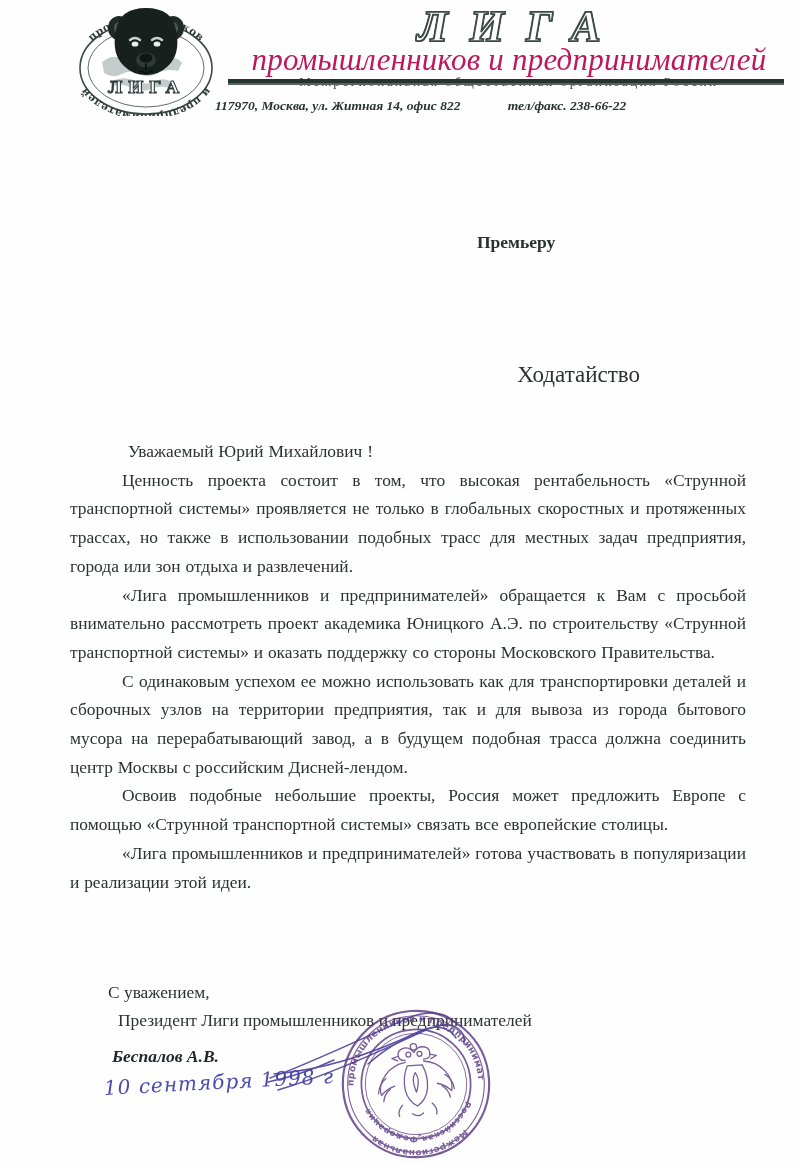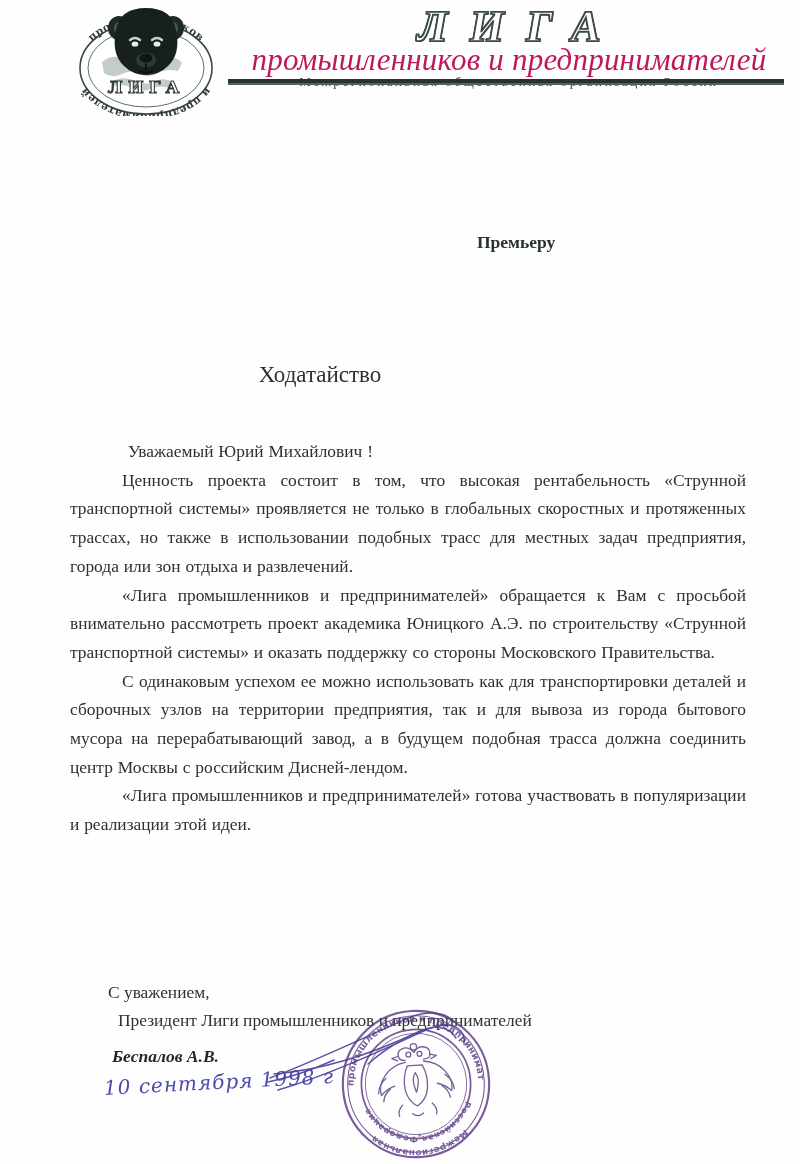--- a/index.html
+++ b/index.html
@@ -118,21 +118,21 @@
     white-space: nowrap;
   }
   .addressee div:nth-child(3) { padding-left: 6px; }
 
   
   .doc-title {
     position: absolute;
     left: 0;
     top: 360px;
     width: 640px;
-    text-align: center;
+    text-align: right;
     font-size: 23px;
     line-height: 30px;
     color: #2b322f;
   }
 
   
   .body-text {
     position: absolute;
     left: 70px;
     top: 437px;
@@ -251,33 +251,38 @@
     </div>
 
     <div class="masthead">
       <div class="liga-word">ЛИГА</div>
       <div class="liga-sub">промышленников и предпринимателей</div>
       <div class="liga-org">Межрегиональная общественная организация  России</div>
     </div>
 
     <div class="rule-thick"></div>
 
+    <div class="contact-row">
+      <span>117970, Москва, ул. Житная 14, офис 822</span>
+      <span class="contact-phone">тел/факс. 238-66-22</span>
+    </div>
   </div>
 
   <div class="addressee">
     <div>Премьеру</div>
   </div>
 
   <div class="doc-title">Ходатайство</div>
 
   <div class="body-text">
     <p class="greet">Уважаемый  Юрий Михайлович !</p>
     <p>Ценность   проекта состоит в том, что  высокая рентабельность «Струнной транспортной системы» проявляется не только в глобальных скоростных и протяженных трассах, но также в использовании подобных трасс для  местных задач  предприятия, города или зон отдыха и развлечений.</p>
     <p>«Лига промышленников и предпринимателей» обращается к Вам с просьбой  внимательно рассмотреть проект  академика Юницкого А.Э.  по строительству  «Струнной транспортной системы» и оказать  поддержку со стороны Московского Правительства.</p>
     <p>С одинаковым успехом   ее можно использовать  как для транспортировки деталей и сборочных узлов на территории предприятия, так и для вывоза из города бытового мусора на перерабатывающий  завод, а в будущем подобная трасса должна соединить    центр Москвы с российским Дисней-лендом.</p>
+    <p>Освоив подобные небольшие проекты,  Россия может  предложить Европе с помощью  «Струнной транспортной системы»  связать все европейские  столицы.</p>
     <p>«Лига промышленников и предпринимателей» готова участвовать в популяризации  и  реализации  этой идеи.</p>
   </div>
 
   <div class="sign-block">
     <div>С уважением,</div>
     <div class="role">Президент  Лиги промышленников и предпринимателей</div>
   </div>
 
   <div class="signer-name">Беспалов  А.В.</div>
   <div class="sign-date">10 сентября 1998 г</div>

